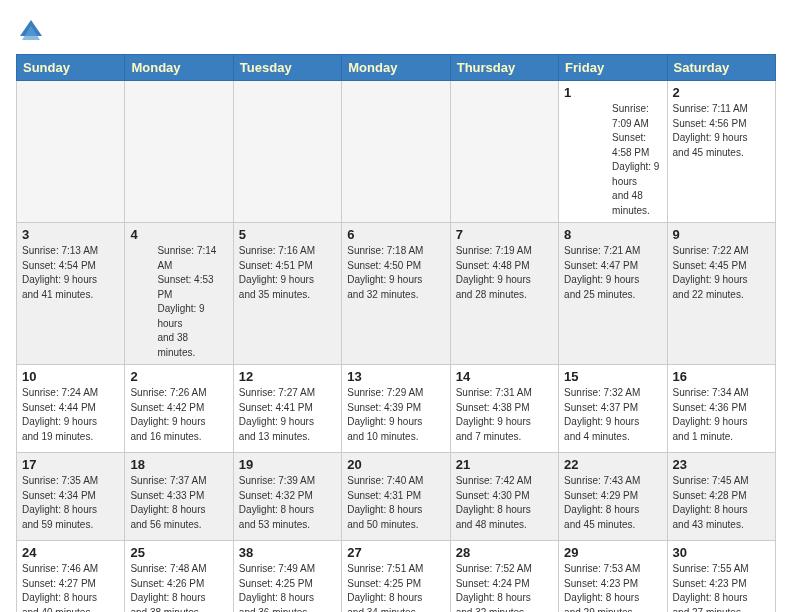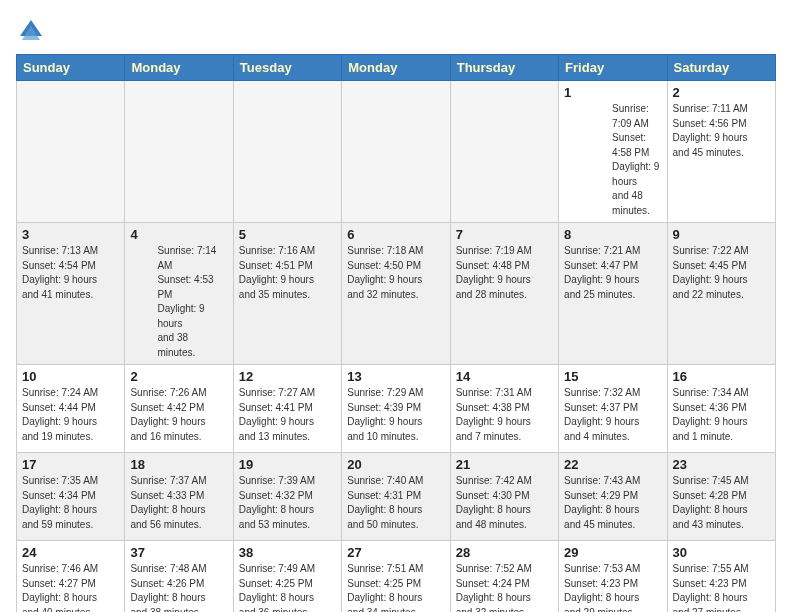--- a/index.html
+++ b/index.html
@@ -310,21 +310,21 @@
         </tr>
         <tr>
           <td>
             <span class="day-number">24</span>
             <div class="day-info" style="white-space: pre-line;">Sunrise: 7:46 AM
 Sunset: 4:27 PM
 Daylight: 8 hours
 and 40 minutes.</div>
           </td>
           <td>
-            <span class="day-number">37</span>
+            <span class="day-number">25</span>
             <div class="day-info" style="white-space: pre-line;">Sunrise: 7:48 AM
 Sunset: 4:26 PM
 Daylight: 8 hours
 and 38 minutes.</div>
           </td>
           <td>
             <span class="day-number">38</span>
             <div class="day-info" style="white-space: pre-line;">Sunrise: 7:49 AM
 Sunset: 4:25 PM
 Daylight: 8 hours

